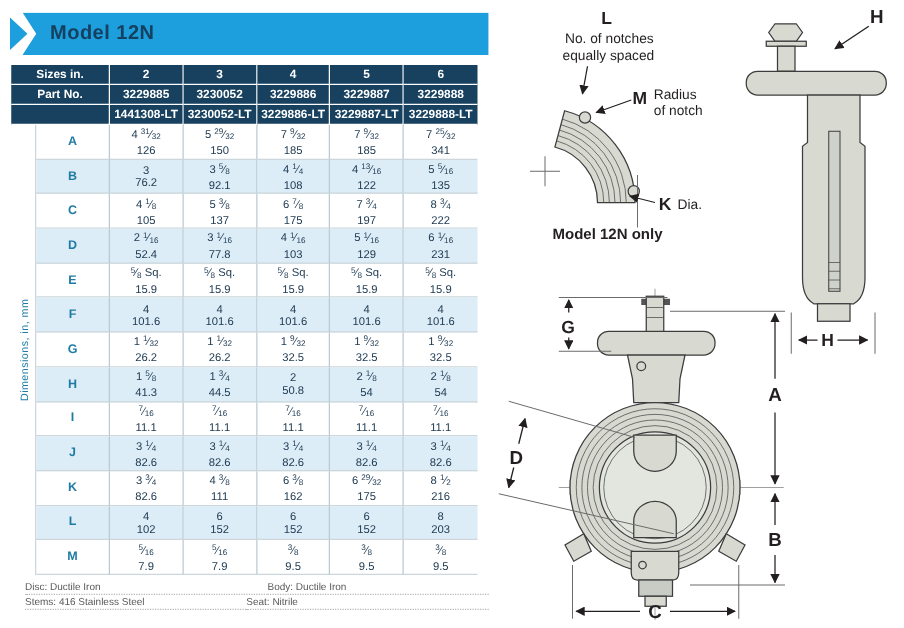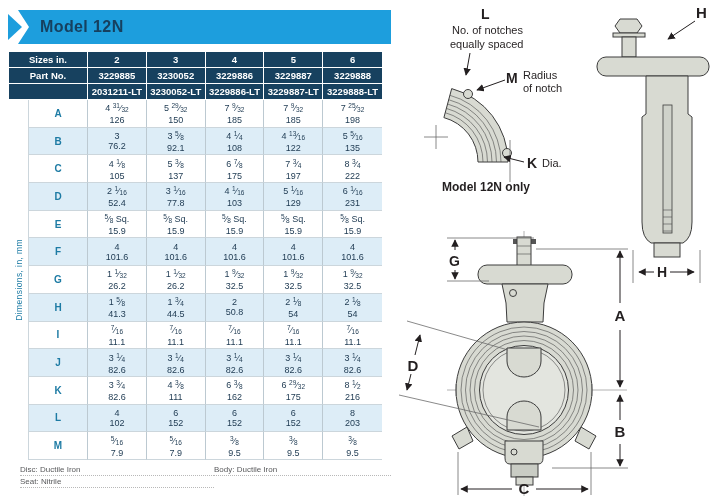--- a/index.html
+++ b/index.html
@@ -64,21 +64,21 @@
       <div class="hcell">4</div>
       <div class="hcell">5</div>
       <div class="hcell col-last">6</div>
       <div class="hcell hlabel">Part No.</div>
       <div class="hcell">3229885</div>
       <div class="hcell">3230052</div>
       <div class="hcell">3229886</div>
       <div class="hcell">3229887</div>
       <div class="hcell col-last">3229888</div>
       <div class="hcell hlabel"></div>
-      <div class="hcell">2031211-LT</div>
+      <div class="hcell">1441308-LT</div>
       <div class="hcell">3230052-LT</div>
       <div class="hcell">3229886-LT</div>
       <div class="hcell">3229887-LT</div>
       <div class="hcell col-last">3229888-LT</div>
       <div class="strip">
         <span>Dimensions, in, mm</span>
       </div>
       <div class="lcell">A</div>
       <div class="dcell">
         <span class="in-val">4 <sup>31</sup>⁄<sub>32</sub></span>
@@ -91,21 +91,21 @@
       <div class="dcell">
         <span class="in-val">7 <sup>9</sup>⁄<sub>32</sub></span>
         <span class="mm-val">185</span>
       </div>
       <div class="dcell">
         <span class="in-val">7 <sup>9</sup>⁄<sub>32</sub></span>
         <span class="mm-val">185</span>
       </div>
       <div class="dcell col-last">
         <span class="in-val">7 <sup>25</sup>⁄<sub>32</sub></span>
-        <span class="mm-val">198</span>
+        <span class="mm-val">341</span>
       </div>
       <div class="lcell odd">B</div>
       <div class="dcell odd">
         <span class="in-val">3</span>
         <span class="mm-val">76.2</span>
       </div>
       <div class="dcell odd">
         <span class="in-val">3 <sup>5</sup>⁄<sub>8</sub></span>
         <span class="mm-val">92.1</span>
       </div>
@@ -353,20 +353,21 @@
         <span class="mm-val">9.5</span>
       </div>
     </div>
 
   <div id="materials">
     <div class="mrow">
       <span class="mcell c2">Disc: Ductile Iron</span>
       <span class="mcell c1">Body: Ductile Iron</span>
     </div>
     <div class="mrow">
+      <span class="mcell c1">Stems: 416 Stainless Steel</span>
       <span class="mcell c2">Seat: Nitrile</span>
     </div>
   </div>
 
   <svg width="328" height="502" viewBox="395 0 328 502">
     <defs>
       <marker id="ar" viewBox="0 0 10 10" refX="9" refY="5" markerWidth="7.5" markerHeight="7.5" orient="auto-start-reverse">
         <path d="M0,0 L10,5 L0,10 z" fill="#231f20"></path>
       </marker>
     </defs>

